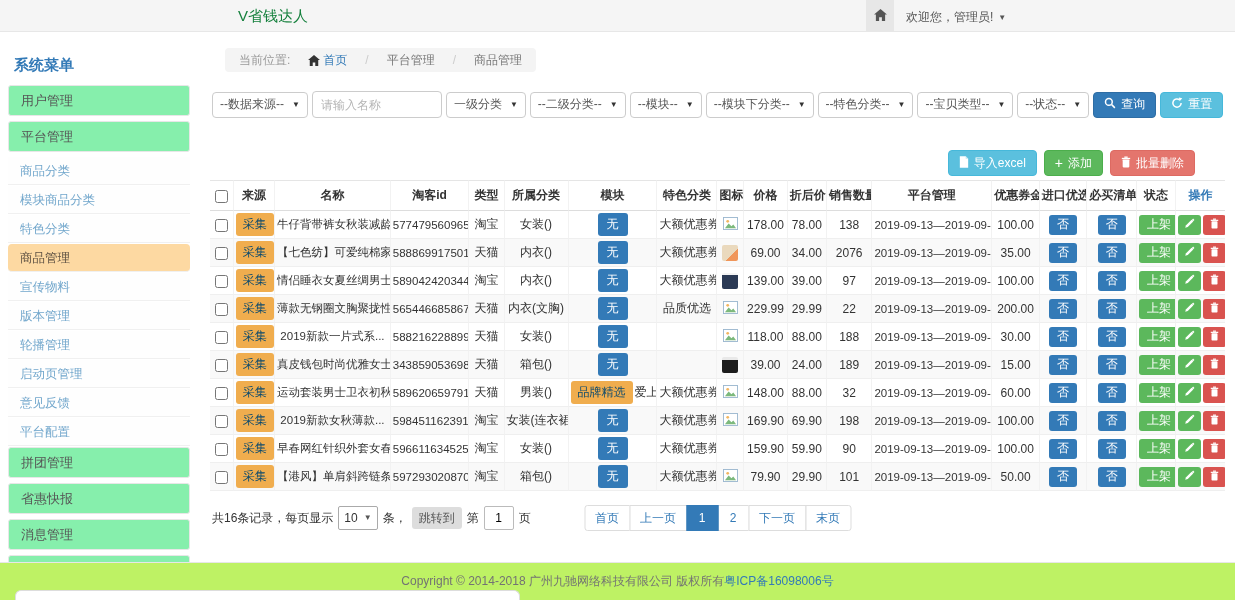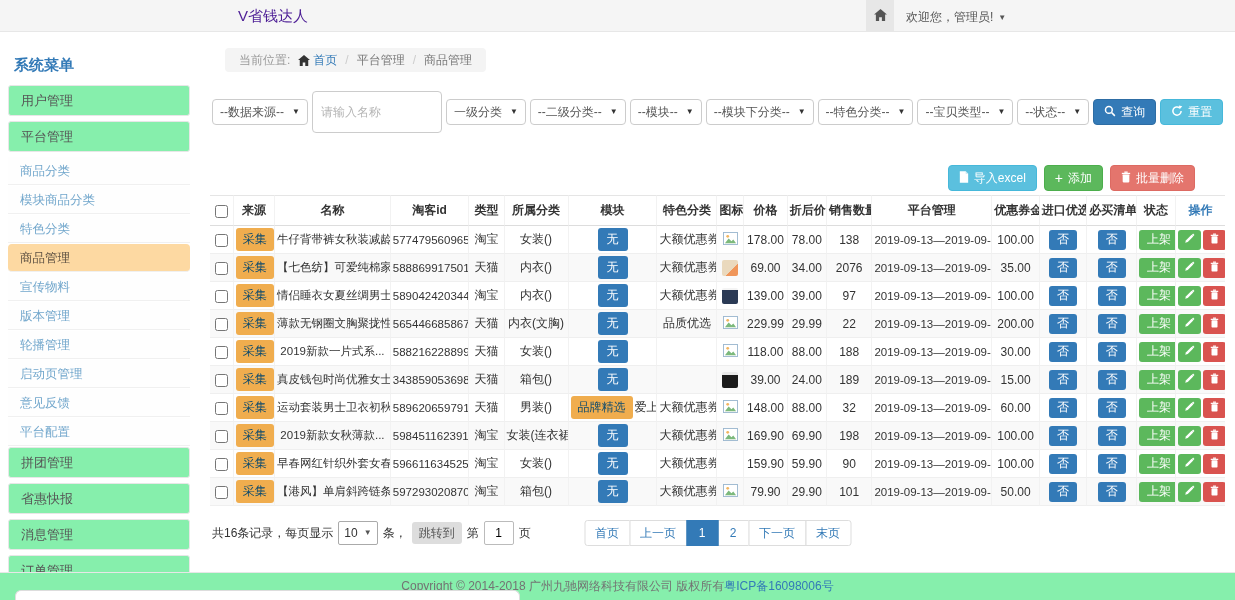--- a/index.html
+++ b/index.html
@@ -1,42 +1,42 @@
 <!DOCTYPE html>
 <html><head>
 <meta charset="utf-8">
 <style>
   html,body{margin:0;padding:0;width:1235px;height:600px;overflow:hidden;background:#fff;
     font-family:"Liberation Sans","DejaVu Sans",sans-serif;}
   *{box-sizing:border-box;}
   
   .header{position:absolute;top:0;left:0;right:0;height:32px;background:#f5f5f5;border-bottom:1px solid #e7e7e7;z-index:4;}
-  .app-title{position:absolute;left:238px;top:7px;font-size:15px;color:#4c1d95;}
+  .app-title{position:absolute;left:238px;top:7px;font-size:15px;color:#15803d;}
   .home-btn{position:absolute;left:866px;top:0;width:28px;height:31px;background:#e7e7e7;display:flex;align-items:center;justify-content:center;color:#555;cursor:pointer;}
   .welcome{position:absolute;left:906px;top:9px;font-size:12px;color:#555;cursor:pointer;display:flex;align-items:center;gap:5px;}
   .caret{font-size:8px;color:#555;line-height:1;}
   
   .sidebar{position:absolute;left:8px;top:40px;width:182px;z-index:1;}
   .sidebar-title{color:#337ab7;font-weight:bold;font-size:15px;margin:16px 6px 10px 6px;}
   .menu-item{cursor:pointer;}
   .menu-top{background:#86efac;border:1px solid #e7e7e7;border-radius:3px;padding:0 12px;height:31px;line-height:30px;margin-bottom:5px;font-size:13px;color:#555;}
   .menu-sub{background:#fefefe;border-bottom:1px solid #f0f0f0;padding:0 12px;height:28px;line-height:28px;font-size:12.5px;color:#72a7cc;margin-bottom:1px;}
   .menu-sub.active{background:#fdd9a2;border-radius:4px;color:#5f5243;}
   
   .main{position:absolute;left:210px;top:40px;width:1015px;z-index:2;}
-  .breadcrumb{display:inline-flex;align-items:center;gap:8px;background:#f4f4f4;border-radius:4px;padding:0 14px;height:24px;font-size:12px;color:#999;margin:8px 0 0 15px;}
+  .breadcrumb{display:inline-flex;align-items:center;gap:18px;background:#f4f4f4;border-radius:4px;padding:0 14px;height:24px;font-size:12px;color:#999;margin:8px 0 0 15px;}
   .breadcrumb .bc-link{color:#337ab7;cursor:pointer;display:flex;align-items:center;gap:3px;}
   .breadcrumb .bc-sep{color:#ccc;}
   .breadcrumb .bc-item{color:#777;}
   .bc-home{color:#333;display:inline-flex;}
   
   .filters{display:flex;gap:4px;margin:19px 0 0 2px;align-items:center;flex-wrap:nowrap;}
   .fselect{display:inline-flex;align-items:center;justify-content:space-between;height:26px;border:1px solid #ccc;border-radius:4px;background:#fff;padding:0 7px;font-size:12px;color:#555;cursor:pointer;white-space:nowrap;}
   .fselect .caret{margin-left:8px;color:#333;}
-  .ftext{height:42px;border:1px solid #ccc;border-radius:4px;padding:0 8px;font-size:12px;color:#555;width:130px;font-family:inherit;}
+  .ftext{height:27px;border:1px solid #ccc;border-radius:4px;padding:0 8px;font-size:12px;color:#555;width:130px;font-family:inherit;}
   .ftext::placeholder{color:#b5b5b5;}
   .btn{display:inline-flex;align-items:center;gap:5px;height:26px;padding:0 10px;border-radius:4px;color:#fff;font-size:12px;border:1px solid transparent;cursor:pointer;font-family:inherit;white-space:nowrap;}
   .btn-primary{background:#337ab7;border-color:#2e6da4;}
   .btn-info{background:#5bc0de;border-color:#46b8da;}
   .btn-success{background:#5cb85c;border-color:#4cae4c;}
   .btn-danger{background:#e4756d;border-color:#dd6a62;}
   
   .toolbar{display:flex;justify-content:flex-end;gap:7px;margin:32px 30px 0 0;}
   
   .grid-wrap{margin-top:4px;}
@@ -65,21 +65,21 @@
   .page-summary{position:absolute;left:2px;top:0;display:flex;align-items:center;gap:5px;font-size:12px;color:#333;height:26px;}
   .pp-select{display:inline-flex;align-items:center;height:24px;border:1px solid #aaa;border-radius:2px;background:#fff;padding:0 5px;gap:6px;font-size:12px;color:#333;cursor:pointer;}
   .jump-btn{background:#ddd;color:#555;border:none;border-radius:3px;height:22px;padding:0 7px;font-size:12px;cursor:pointer;font-family:inherit;}
   .jump-input{width:30px;height:24px;border:1px solid #bbb;border-radius:2px;font-size:12px;text-align:center;font-family:inherit;}
   .page-group{position:absolute;left:50%;transform:translateX(-50%);top:0;display:flex;}
   .page-btn{min-width:32px;padding:0 10px;height:26px;line-height:24px;border:1px solid #ddd;background:#fff;color:#337ab7;font-size:12px;text-align:center;margin-left:-1px;cursor:pointer;}
   .page-btn:first-child{border-radius:3px 0 0 3px;margin-left:0;}
   .page-btn:last-child{border-radius:0 3px 3px 0;}
   .page-btn.active{background:#337ab7;color:#fff;border-color:#337ab7;position:relative;z-index:1;}
   
-  .footer{position:absolute;left:0;right:0;bottom:0;height:28px;background:#86efac;border-top:1px solid #e7e7e7;display:flex;align-items:center;justify-content:center;font-size:12px;color:#737373;z-index:5;}
+  .footer{position:absolute;left:0;right:0;bottom:0;height:38px;background:#bef264;border-top:1px solid #e7e7e7;display:flex;align-items:center;justify-content:center;font-size:12px;color:#737373;z-index:5;}
   .footer .icp{color:#337ab7;cursor:pointer;}
   .ghost{position:absolute;left:15px;bottom:0;width:505px;height:10px;background:#fff;border:1px solid #ddd;border-bottom:none;border-radius:6px 6px 0 0;z-index:6;}
   input[type=checkbox]{width:13px;height:13px;margin:0;vertical-align:middle;}
 </style>
 </head>
 <body>
 
 <div class="header">
   <div class="app-title">V省钱达人</div>
   <div class="home-btn">

